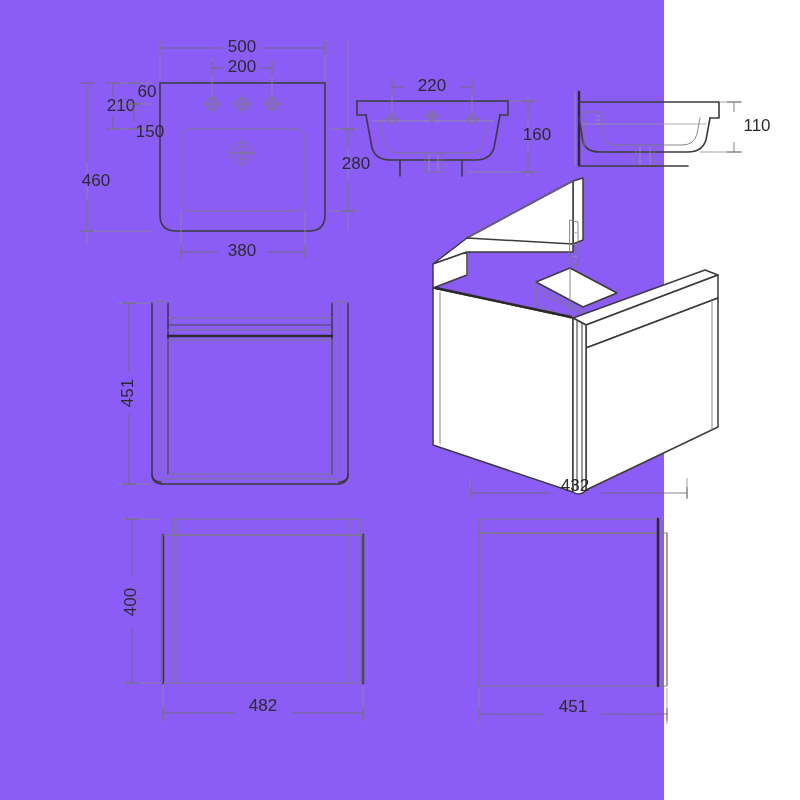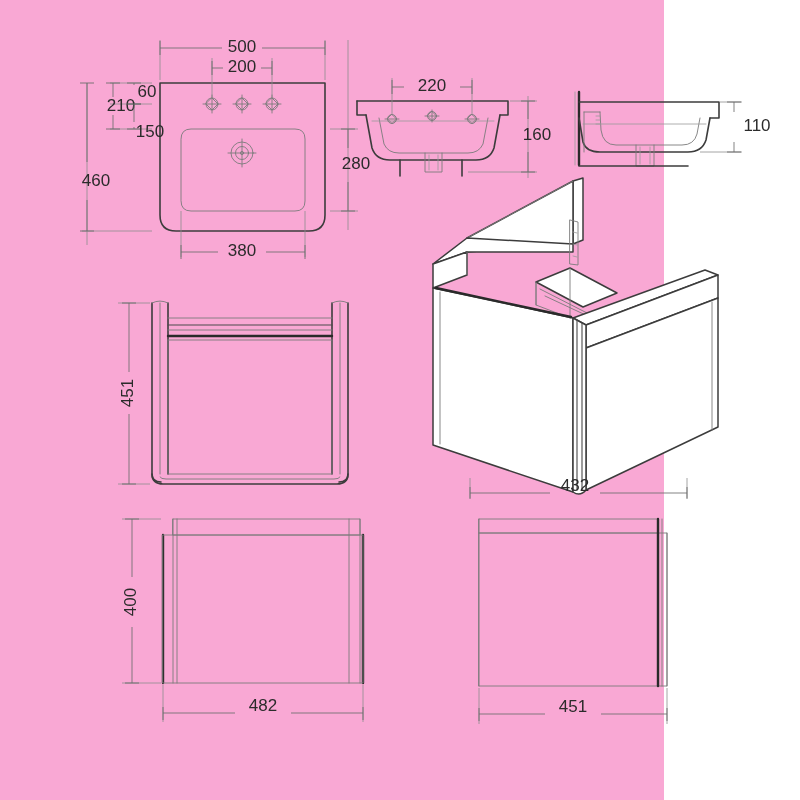--- a/index.html
+++ b/index.html
@@ -11,21 +11,21 @@
   body {
     width: 800px;
     height: 800px;
     font-family: "Liberation Sans", sans-serif;
     overflow: hidden;
   }
   #drawing-root {
     position: relative;
     width: 664px;
     height: 800px;
-    background: #f9a8d4;
+    background: #8b5cf6;
   }
   svg#tech-drawing {
     display: block;
     width: 800px;
     height: 800px;
   }
   .obj   { fill: none; stroke: #3c3c3c; stroke-width: 1.6; stroke-linejoin: round; stroke-linecap: round; }
   .objh  { fill: none; stroke: #4a4a4a; stroke-width: 1.1; stroke-linejoin: round; stroke-linecap: round; }
   .objl  { fill: none; stroke: #7a7a7a; stroke-width: 0.9; stroke-linejoin: round; stroke-linecap: round; }
   .objvl { fill: none; stroke: #9a9a9a; stroke-width: 0.8; stroke-linejoin: round; stroke-linecap: round; }

